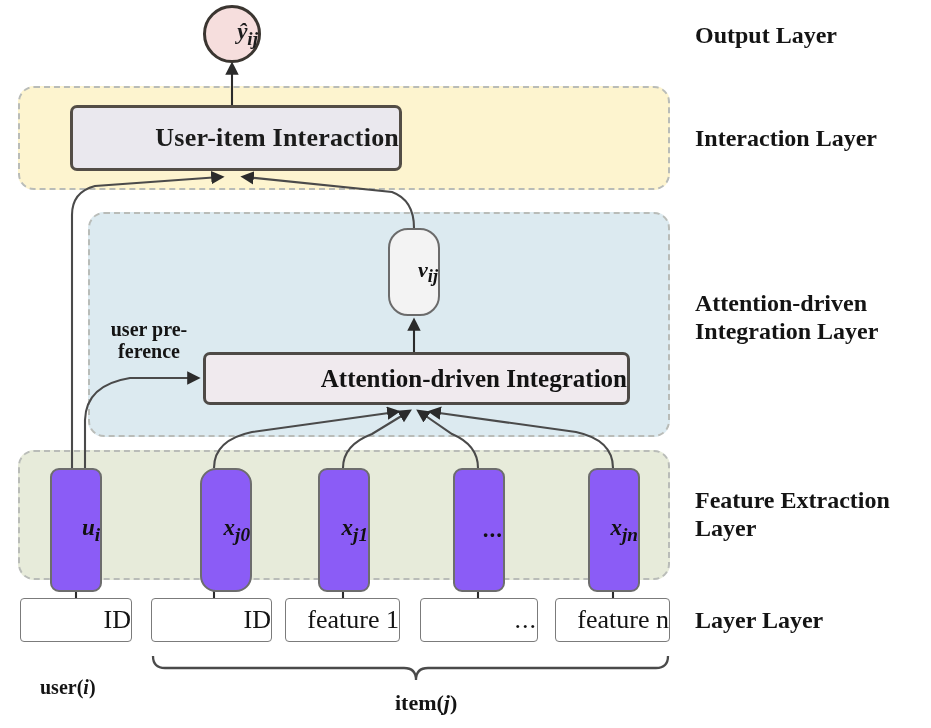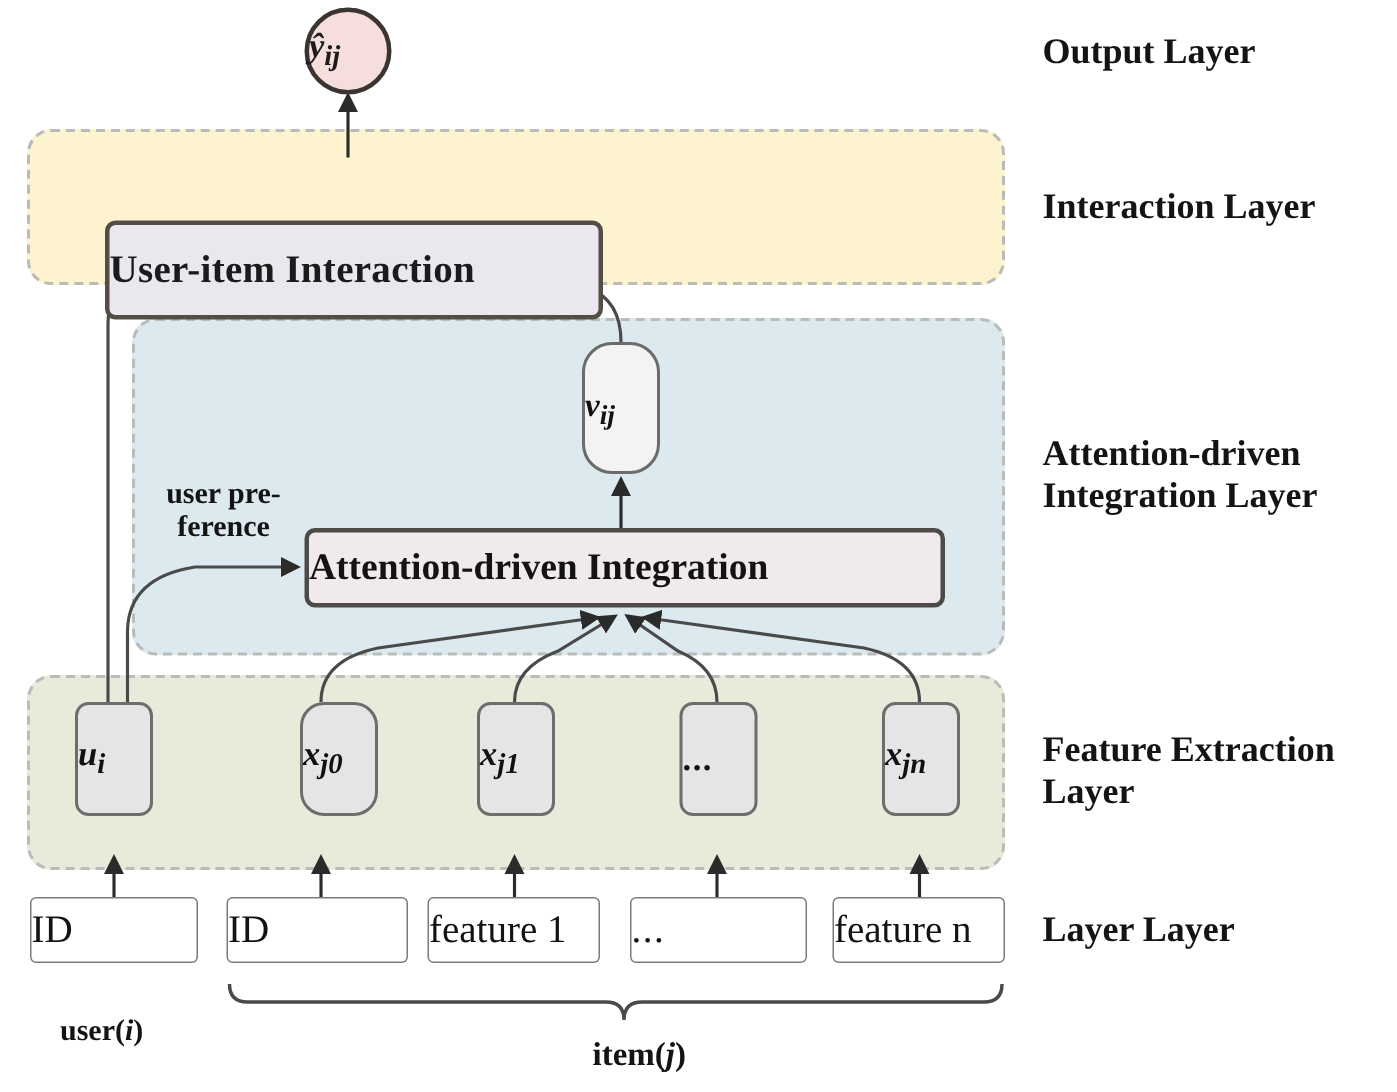--- a/index.html
+++ b/index.html
@@ -11,49 +11,49 @@
   #stage{position:absolute;left:0;top:0;width:931px;height:728px;}
 
   
   .band{position:absolute;border:2px dashed #b9bcb8;border-radius:16px;box-sizing:border-box;}
   #band-interaction{left:18px;  top:86px;  width:652px; height:104px; background:#fdf4cf;}
   #band-attention  {left:88px;  top:212px; width:582px; height:225px; background:#dceaf0;}
   #band-feature    {left:18px;  top:450px; width:652px; height:130px; background:#e7ebda;}
 
   
   .node{position:absolute;box-sizing:border-box;display:flex;align-items:center;
-        justify-content:flex-start;text-align:center;}
+        justify-content:flex-end;text-align:center;}
 
   #node-output{
     left:203px;top:5px;width:58px;height:58px;border-radius:50%;
     background:#f6dedd;border:3px solid #3a3530;
   }
   #node-output .lbl{font-size:23px;font-style:italic;font-weight:700;color:#1b1b1b;}
 
   #node-interaction{
     left:70px;top:105px;width:332px;height:66px;border-radius:7px;
-    background:#eae8ee;border:3px solid #534d46;margin-top:42px;
+    background:#eae8ee;border:3px solid #534d46;
   }
   #node-interaction .lbl{font-size:26px;font-weight:700;color:#1b1b1b;letter-spacing:.2px;}
 
   #node-vij{
     left:388px;top:228px;width:52px;height:88px;border-radius:20px;
     background:#f3f3f3;border:2px solid #6b6b6b;
   }
   #node-vij .lbl{font-size:22px;font-style:italic;font-weight:700;color:#111;}
 
   #node-attention{
     left:203px;top:352px;width:427px;height:53px;border-radius:7px;
     background:#f0eaee;border:3px solid #4e4a46;
   }
   #node-attention .lbl{font-size:25px;font-weight:700;color:#131313;}
 
   .featbox{
-    width:52px;height:76px;top:468px;border-radius:9px;
-    background:#e5e5e5;border:2px solid #6d6d6d;
+    width:52px;height:124px;top:468px;border-radius:9px;
+    background:#8b5cf6;border:2px solid #6d6d6d;
   }
   .featbox .lbl{font-size:23px;font-style:italic;font-weight:700;color:#111;}
   #node-ui  {left:50px;}
   #node-xj0 {left:200px;border-radius:16px;}
   #node-xj1 {left:318px;}
   #node-xdots{left:453px;}
   #node-xjn {left:588px;}
   #node-xdots .lbl{font-style:normal;letter-spacing:1px;}
 
   .inbox{

